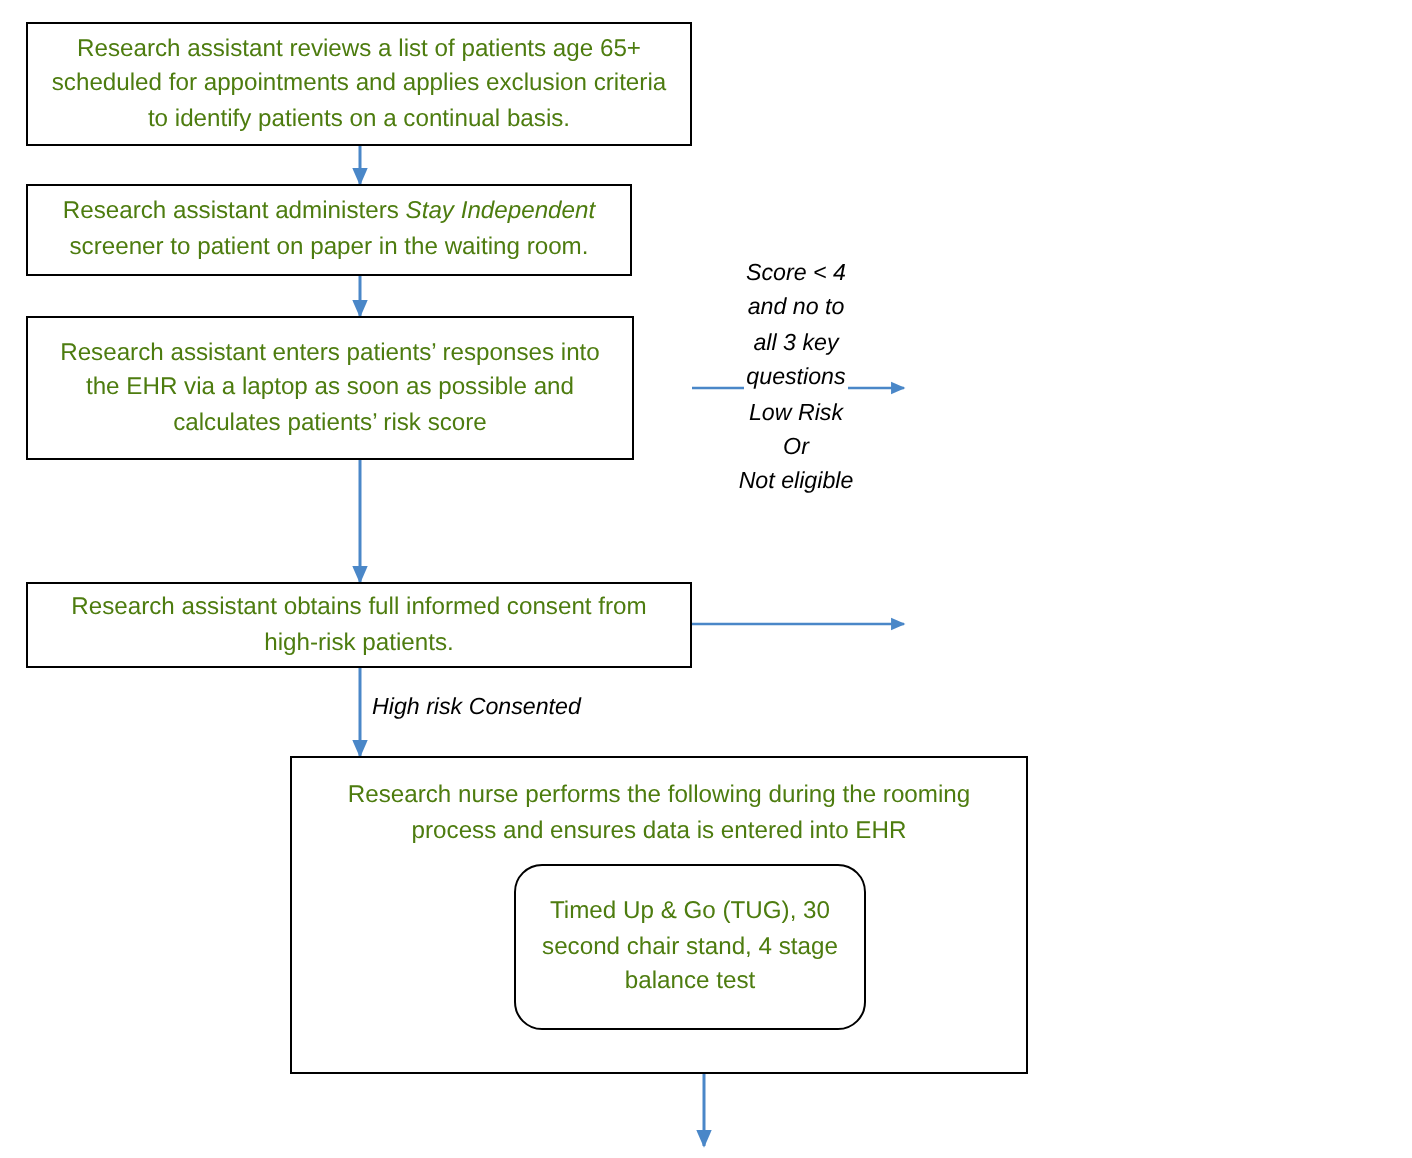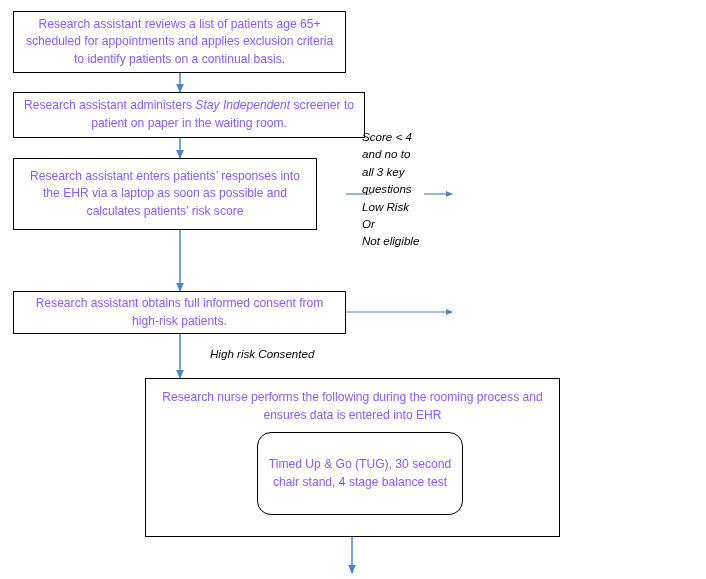--- a/index.html
+++ b/index.html
@@ -23,21 +23,21 @@
     position: absolute;
     box-sizing: border-box;
     border: 1.4px solid #000000;
     background: #ffffff;
     display: flex;
     align-items: center;
     justify-content: center;
     text-align: center;
     font-size: 12.1px;
     line-height: 1.45;
-    color: #8b5cf6;
+    color: #4d7c0f;
     padding: 2px 8px;
   }
   .node.top-align {
     align-items: flex-start;
     padding-top: 10px;
   }
   .node-text {
     display: block;
     width: 100%;
     text-align: center;
@@ -45,21 +45,21 @@
   }
   .rounded {
     border-radius: 14px;
   }
   .edge-label {
     position: absolute;
     font-style: italic;
     font-size: 11.6px;
     line-height: 1.5;
     color: #000000;
-    text-align: left;
+    text-align: center;
     white-space: pre-line;
   }
   .conn {
     position: absolute;
     overflow: visible;
     pointer-events: none;
   }
   .italic-run {
     font-style: italic;
   }
@@ -89,47 +89,47 @@
 
     <line x1="180" y1="334" x2="180" y2="378" stroke="#4A87C8" stroke-width="1.5" marker-end="url(#arrowhead)"></line>
 
     <line x1="352" y1="537" x2="352" y2="573" stroke="#4A87C8" stroke-width="1.5" marker-end="url(#arrowhead)"></line>
   </svg>
 
   <div class="node" style="left:13px; top:11px; width:333px; height:62px;">
     <span class="node-text">Research assistant reviews a list of patients age 65+ scheduled for appointments and applies exclusion criteria to identify patients on a continual basis.</span>
   </div>
 
-  <div class="node" style="left:13px; top:92px; width:352px; height:46px;">
+  <div class="node" style="left:13px; top:92px; width:303px; height:46px;">
     <span class="node-text"><span>Research assistant administers </span><span class="italic-run">Stay Independent</span><span> screener to patient on paper in the waiting room.</span></span>
   </div>
 
   <div class="node" style="left:13px; top:158px; width:304px; height:72px;">
     <span class="node-text">Research assistant enters patients’ responses into the EHR via a laptop as soon as possible and calculates patients’ risk score</span>
   </div>
 
 
   <div class="node" style="left:13px; top:291px; width:333px; height:43px;">
     <span class="node-text">Research assistant obtains full informed consent from high-risk patients.</span>
   </div>
 
 
-  <div class="node top-align" style="left:145px; top:378px; width:415px; height:159px;">
+  <div class="node top-align" style="left:145px; top:378px; width:369px; height:159px;">
     <span class="node-text">Research nurse performs the following during the rooming process and ensures data is entered into EHR</span>
   </div>
 
-  <div class="node rounded" style="left:257px; top:432px; width:206px; height:83px;">
+  <div class="node rounded" style="left:257px; top:432px; width:176px; height:83px;">
     <span class="node-text">Timed Up &amp; Go (TUG), 30 second chair stand, 4 stage balance test</span>
   </div>
 
   <div class="edge-label" style="left:362px; top:128px; width:72px;">Score &lt; 4
 and no to
 all 3 key
 questions
 Low Risk
 Or
 Not eligible</div>
 
 
 
-  <div class="edge-label" style="left:186px; top:345px; width:180px; text-align:left;margin-left:24px;">High risk Consented</div>
+  <div class="edge-label" style="left:186px; top:345px; width:180px; text-align:left;">High risk Consented</div>
 
 </div>
 
 </body></html>

